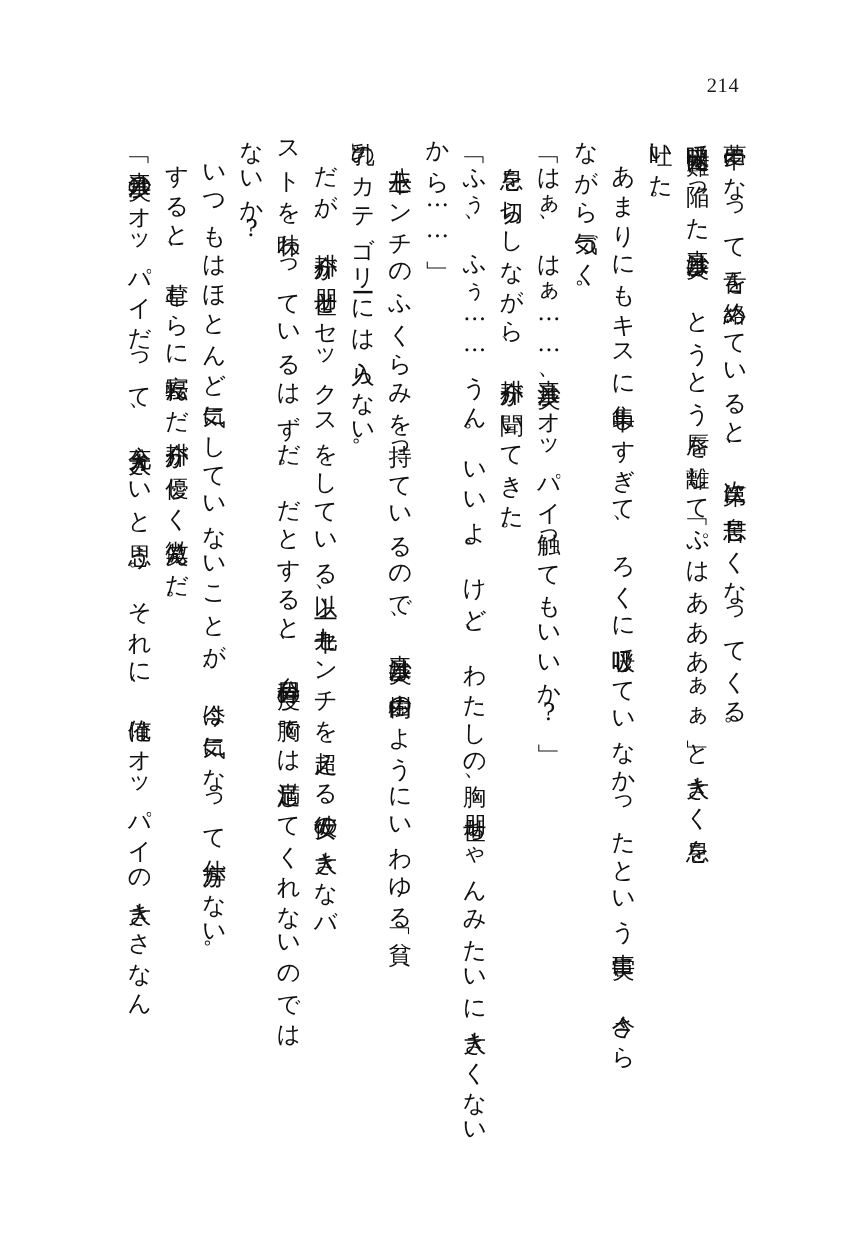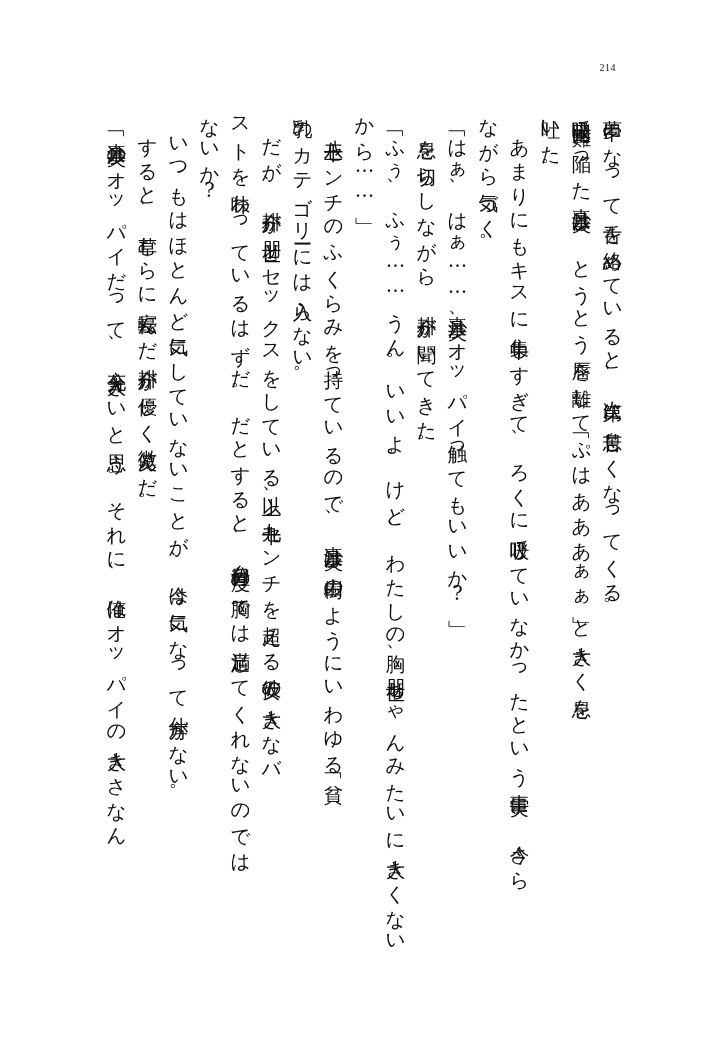--- a/index.html
+++ b/index.html
@@ -18,21 +18,21 @@
     position: relative;
     width: 708px;
     height: 1050px;
     background: #ffffff;
     box-sizing: border-box;
   }
   .page-number {
     position: absolute;
     top: 62px;
     right: 92px;
-    font-size: 10px;
+    font-size: 17px;
     letter-spacing: 0.5px;
     color: #1a1a1a;
     font-family: "Liberation Serif", "DejaVu Serif", serif;
   }
   .text-block {
     position: absolute;
     top: 104px;
     right: 86px;
     left: 86px;
     bottom: 78px;

